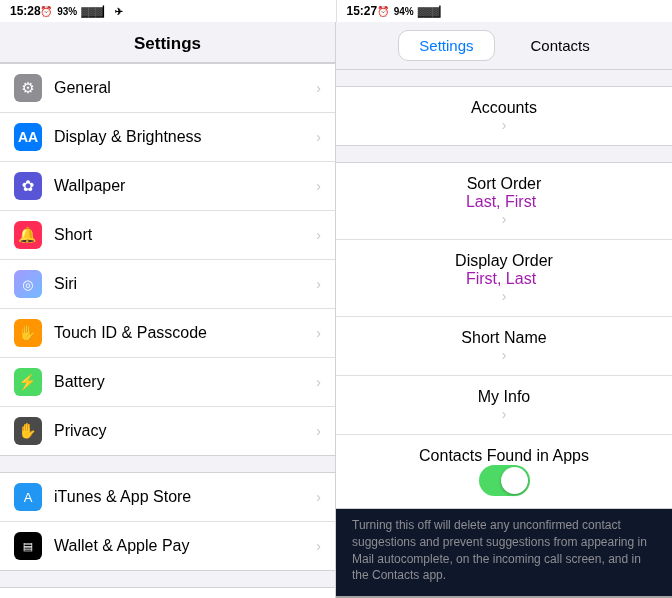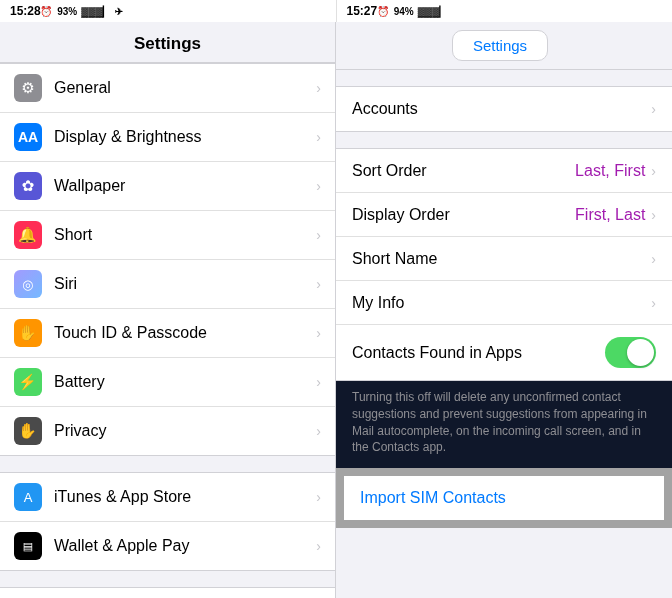--- a/index.html
+++ b/index.html
@@ -172,20 +172,21 @@
     }
 
     .right-item {
       display: flex;
       align-items: center;
       padding: 12px 16px;
       background: #fff;
       border-bottom: 0.5px solid #e0e0e0;
       min-height: 44px;
       cursor: pointer;
+      flex-direction: column;
     }
     .right-item:last-child { border-bottom: none; }
     .right-item-label {
       flex: 1;
       font-size: 16px;
       color: #000;
     }
     .right-item-value {
       font-size: 16px;
       color: #a21caf;
@@ -343,20 +344,21 @@
           
         </div>
 
       </div>
     </div>
   </div>
 
   <div class="right-panel">
     <div class="right-header">
       <button class="tab-btn active">Settings</button>
+      <button class="tab-btn inactive">Contacts</button>
     </div>
 
     <div class="right-content">
 
       <div class="section-spacer"></div>
       <div class="right-group">
         <div class="right-item">
           <span class="right-item-label">Accounts</span>
           <span class="chevron">›</span>
         </div>

